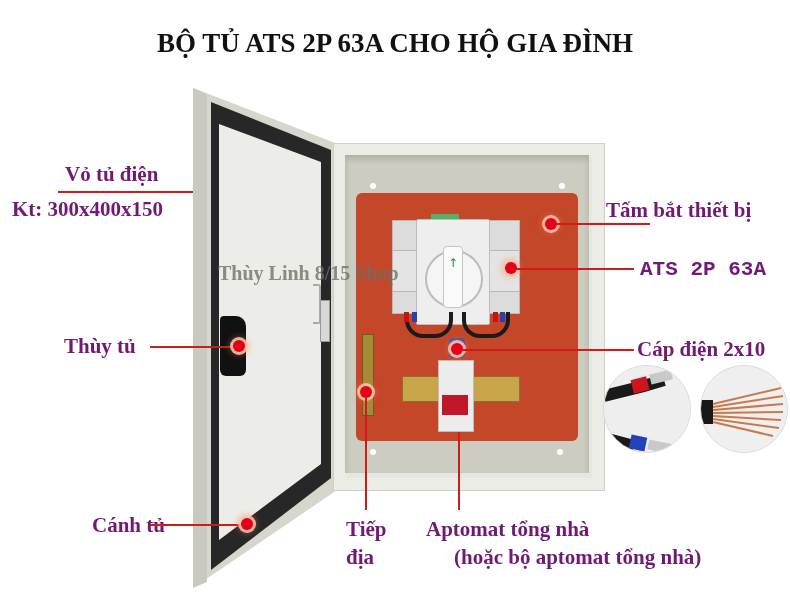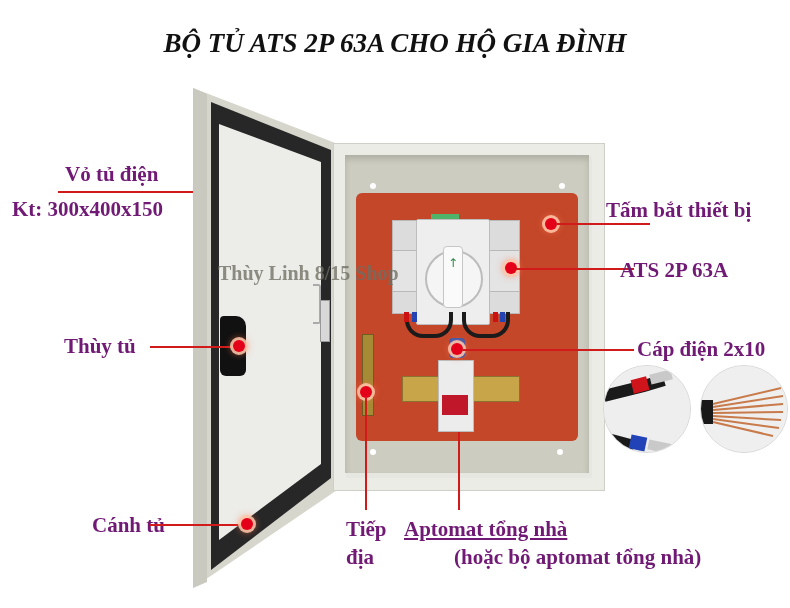--- a/index.html
+++ b/index.html
@@ -1,18 +1,18 @@
 <!DOCTYPE html>
 <html><head>
 <meta charset="utf-8">
 <style>
   html,body{margin:0;padding:0;background:#ffffff;}
   body{width:790px;height:608px;position:relative;overflow:hidden;font-family:"Liberation Serif","DejaVu Serif",serif;}
   .abs{position:absolute;}
-  .title{left:0;top:28px;width:790px;text-align:center;font-size:27px;font-weight:bold;color:#111;letter-spacing:0px;font-style:italic;}
+  .title{left:0;top:28px;width:790px;text-align:center;font-size:27px;font-weight:bold;color:#111;letter-spacing:0px;}
   .lbl{font-weight:bold;color:#701a75;font-size:21px;white-space:nowrap;}
   .line{background:#d11a1a;height:2px;}
   .vline{background:#d11a1a;width:2px;}
   .dot{width:12px;height:12px;border-radius:50%;background:#e5001a;box-shadow:0 0 0 3px rgba(255,200,170,0.85),0 0 6px 3px rgba(255,120,80,0.5);}
   
   .door{left:193px;top:88px;width:150px;height:500px;}
   .box{left:333px;top:143px;width:270px;height:346px;background:#e7e7e1;border:1px solid #cfcfc7;box-shadow:inset 0 0 0 12px #ecece6;}
   .box-inner{left:345px;top:155px;width:244px;height:318px;background:#cdccc0;box-shadow:inset 0 4px 6px rgba(0,0,0,0.15);}
   .plate{left:356px;top:193px;width:222px;height:248px;background:#c4472a;border-radius:6px;}
   .ats-side{background:#dcdcdc;border:1px solid #b8b8b8;}
@@ -116,26 +116,26 @@
 <div class="abs lbl" style="left:64px;top:513px;margin-left:28px;">Cánh tủ</div>
 <div class="abs line" style="left:150px;top:524px;width:94px;"></div>
 <div class="abs dot" style="left:241px;top:518px;"></div>
 
 <div class="abs dot" style="left:545px;top:218px;"></div>
 <div class="abs line" style="left:556px;top:223px;width:94px;"></div>
 <div class="abs lbl" style="left:606px;top:198px;">Tấm bắt thiết bị</div>
 
 <div class="abs dot" style="left:505px;top:262px;"></div>
 <div class="abs line" style="left:516px;top:268px;width:118px;"></div>
-<div class="abs lbl" style="left:620px;top:258px;">ATS 2P 63A</div>
+<div class="abs lbl" style="left:640px;top:258px;font-family:Liberation Mono, monospace;">ATS 2P 63A</div>
 
 <div class="abs dot" style="left:451px;top:343px;"></div>
 <div class="abs line" style="left:462px;top:349px;width:172px;"></div>
 <div class="abs lbl" style="left:637px;top:337px;">Cáp điện 2x10</div>
 
 <div class="abs dot" style="left:360px;top:386px;"></div>
 <div class="abs vline" style="left:365px;top:398px;height:112px;"></div>
 <div class="abs lbl" style="left:346px;top:517px;">Tiếp</div>
 <div class="abs lbl" style="left:346px;top:545px;">địa</div>
 
 <div class="abs vline" style="left:458px;top:432px;height:78px;"></div>
-<div class="abs lbl" style="left:404px;top:517px;text-decoration:underline;">Aptomat tổng nhà</div>
+<div class="abs lbl" style="left:426px;top:517px;">Aptomat tổng nhà</div>
 <div class="abs lbl" style="left:426px;top:545px;margin-left:28px;">(hoặc bộ aptomat tổng nhà)</div>
 
 </body></html>

